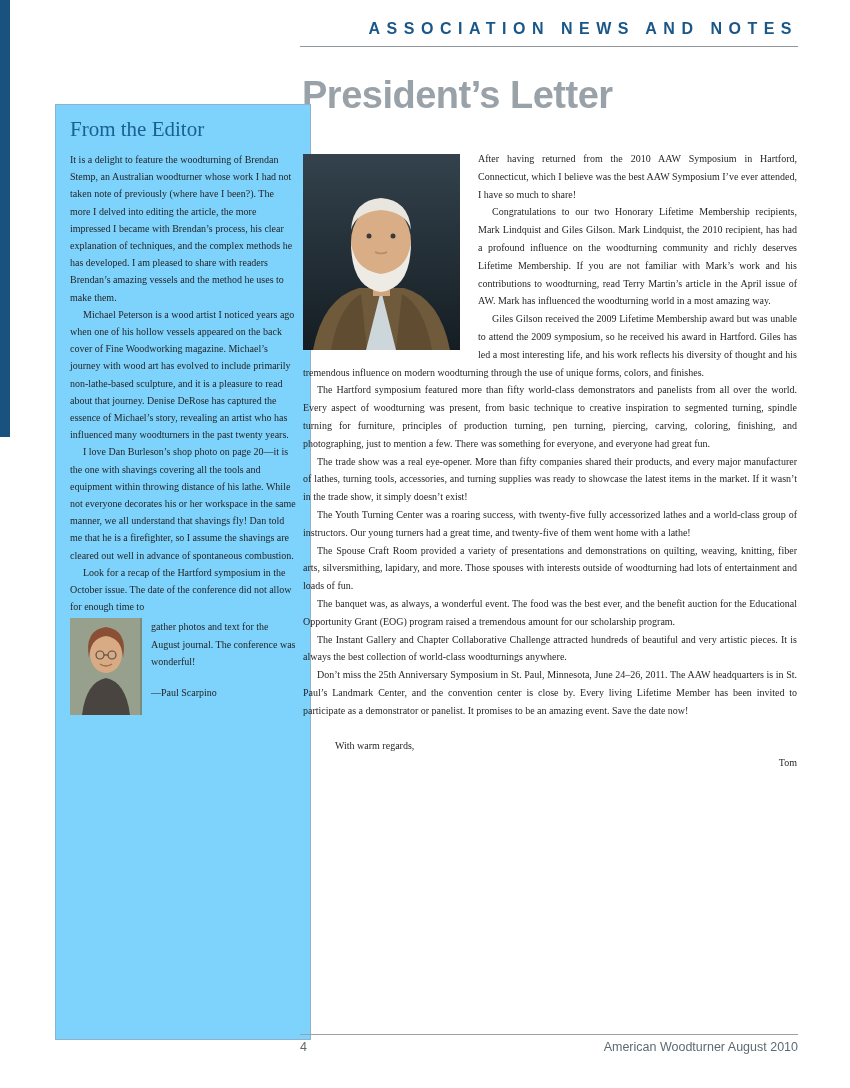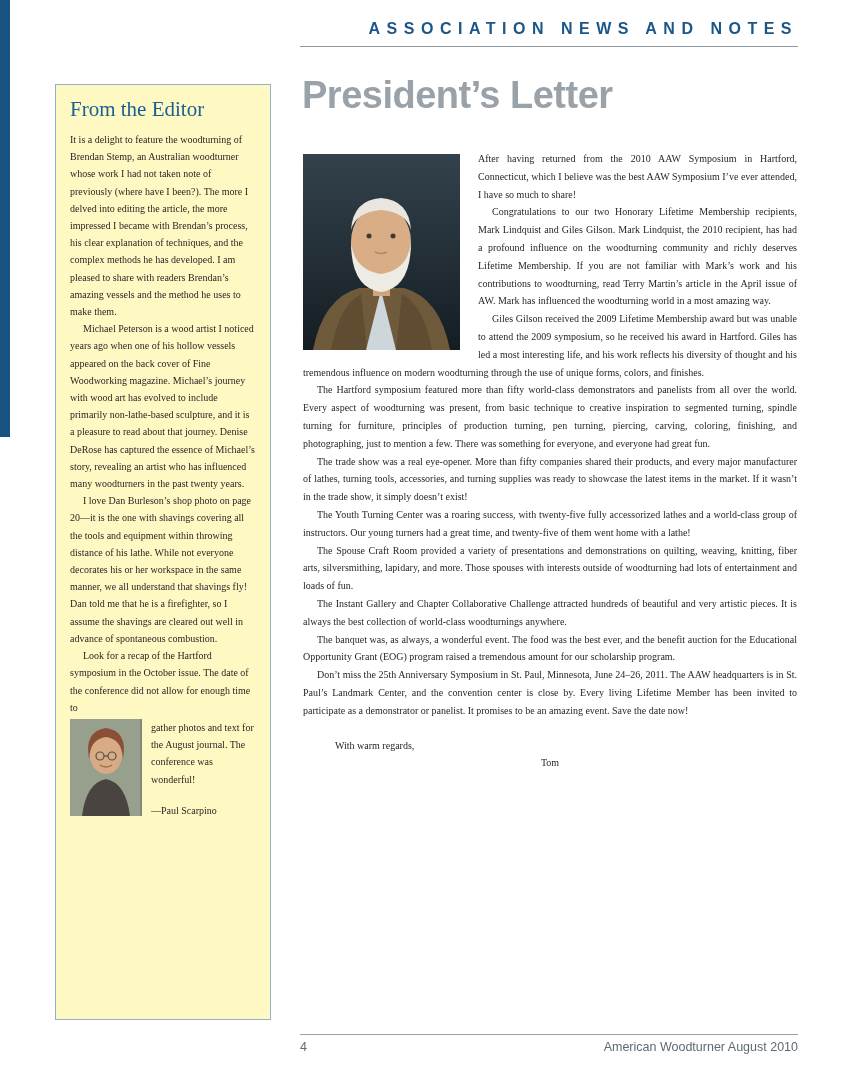--- a/index.html
+++ b/index.html
@@ -19,43 +19,43 @@
   .kicker-rule { position:absolute; left:300px; top:46px; width:498px; border-top:1px solid #8e989e; }
 
   .title {
     position:absolute; left:302px; top:74px;
     font-family:"Liberation Sans", sans-serif; font-weight:bold;
     font-size:38px; color:#9aa2a9; letter-spacing:-0.5px;
   }
 
   
   .editor-box {
-    position:absolute; left:55px; top:84px; width:216px; height:936px;
-    background:#fef9c3; border:1px solid #8fb3cf; padding:12px 14px; overflow:hidden;
+    position:absolute; left:55px; top:104px; width:256px; height:936px;
+    background:#7dd3fc; border:1px solid #8fb3cf; padding:12px 14px; overflow:hidden;
   }
   .editor-heading {
     font-family:"Liberation Serif", serif; font-weight:normal;
     font-size:21px; color:#1a6092; margin-bottom:9px;
   }
   .ep { font-size:10px; line-height:17.2px; color:#231f20; text-align:left; }
   .ep.indent { text-indent:13px; }
   .editor-flex { display:flex; margin-top:3px; }
   .editor-photo { flex:0 0 72px; width:72px; margin-right:9px; }
   .editor-photo svg { display:block; }
   .editor-flex-right { flex:1; }
   .editor-sig { margin-top:14px; }
 
   
   .letter { position:absolute; left:303px; top:150px; width:494px; text-align:justify; }
   .lp { font-size:10px; line-height:17.8px; text-indent:14px; }
   .lp.first { text-indent:0; }
   .president-photo { float:left; width:157px; height:196px; margin:4px 18px 6px 0; }
   .president-photo svg { display:block; }
   .closing { margin-top:17px; text-indent:0; text-align:left;margin-left:32px; }
-  .tom-sig { text-indent:0; text-align:center; }
+  .tom-sig { text-indent:0; text-align:right; }
 
   
   .footer-rule { position:absolute; left:300px; top:1034px; width:498px; border-top:1px solid #9aa2a8; }
   .footer {
     position:absolute; left:300px; top:1040px; width:498px;
     display:flex; justify-content:space-between;
     font-family:"Liberation Sans", sans-serif; font-size:12.5px; color:#5e6a72;
   }
 </style>
 </head>
@@ -120,22 +120,22 @@
         <path d="M72 98 Q78 101 84 98" fill="none" stroke="#b98a63" stroke-width="1.5"></path>
       </svg>
     </span>
     <p class="lp first">After having returned from the 2010 AAW Symposium in Hartford, Connecticut, which I believe was the best AAW Symposium I’ve ever attended, I have so much to share!</p>
     <p class="lp">Congratulations to our two Honorary Lifetime Membership recipients, Mark Lindquist and Giles Gilson. Mark Lindquist, the 2010 recipient, has had a profound influence on the woodturning community and richly deserves Lifetime Membership. If you are not familiar with Mark’s work and his contributions to woodturning, read Terry Martin’s article in the April issue of AW. Mark has influenced the woodturning world in a most amazing way.</p>
     <p class="lp">Giles Gilson received the 2009 Lifetime Membership award but was unable to attend the 2009 symposium, so he received his award in Hartford. Giles has led a most interesting life, and his work reflects his diversity of thought and his tremendous influence on modern woodturning through the use of unique forms, colors, and finishes.</p>
     <p class="lp">The Hartford symposium featured more than fifty world-class demonstrators and panelists from all over the world. Every aspect of woodturning was present, from basic technique to creative inspiration to segmented turning, spindle turning for furniture, principles of production turning, pen turning, piercing, carving, coloring, finishing, and photographing, just to mention a few. There was something for everyone, and everyone had great fun.</p>
     <p class="lp">The trade show was a real eye-opener. More than fifty companies shared their products, and every major manufacturer of lathes, turning tools, accessories, and turning supplies was ready to showcase the latest items in the market. If it wasn’t in the trade show, it simply doesn’t exist!</p>
     <p class="lp">The Youth Turning Center was a roaring success, with twenty-five fully accessorized lathes and a world-class group of instructors. Our young turners had a great time, and twenty-five of them went home with a lathe!</p>
     <p class="lp">The Spouse Craft Room provided a variety of presentations and demonstrations on quilting, weaving, knitting, fiber arts, silversmithing, lapidary, and more. Those spouses with interests outside of woodturning had lots of entertainment and loads of fun.</p>
+    <p class="lp">The banquet was, as always, a wonderful event. The food was the best ever, and the benefit auction for the Educational Opportunity Grant (EOG) program raised a tremendous amount for our scholarship program.</p>
     <p class="lp">The Instant Gallery and Chapter Collaborative Challenge attracted hundreds of beautiful and very artistic pieces. It is always the best collection of world-class woodturnings anywhere.</p>
-    <p class="lp">The banquet was, as always, a wonderful event. The food was the best ever, and the benefit auction for the Educational Opportunity Grant (EOG) program raised a tremendous amount for our scholarship program.</p>
     <p class="lp">Don’t miss the 25th Anniversary Symposium in St. Paul, Minnesota, June 24–26, 2011. The AAW headquarters is in St. Paul’s Landmark Center, and the convention center is close by. Every living Lifetime Member has been invited to participate as a demonstrator or panelist. It promises to be an amazing event. Save the date now!</p>
     <p class="lp closing">With warm regards,</p>
     <p class="lp tom-sig">Tom</p>
   </main>
 
   <div class="footer-rule"></div>
   <div class="footer">
     <span>4</span>
     <span>American Woodturner August 2010</span>
   </div>

